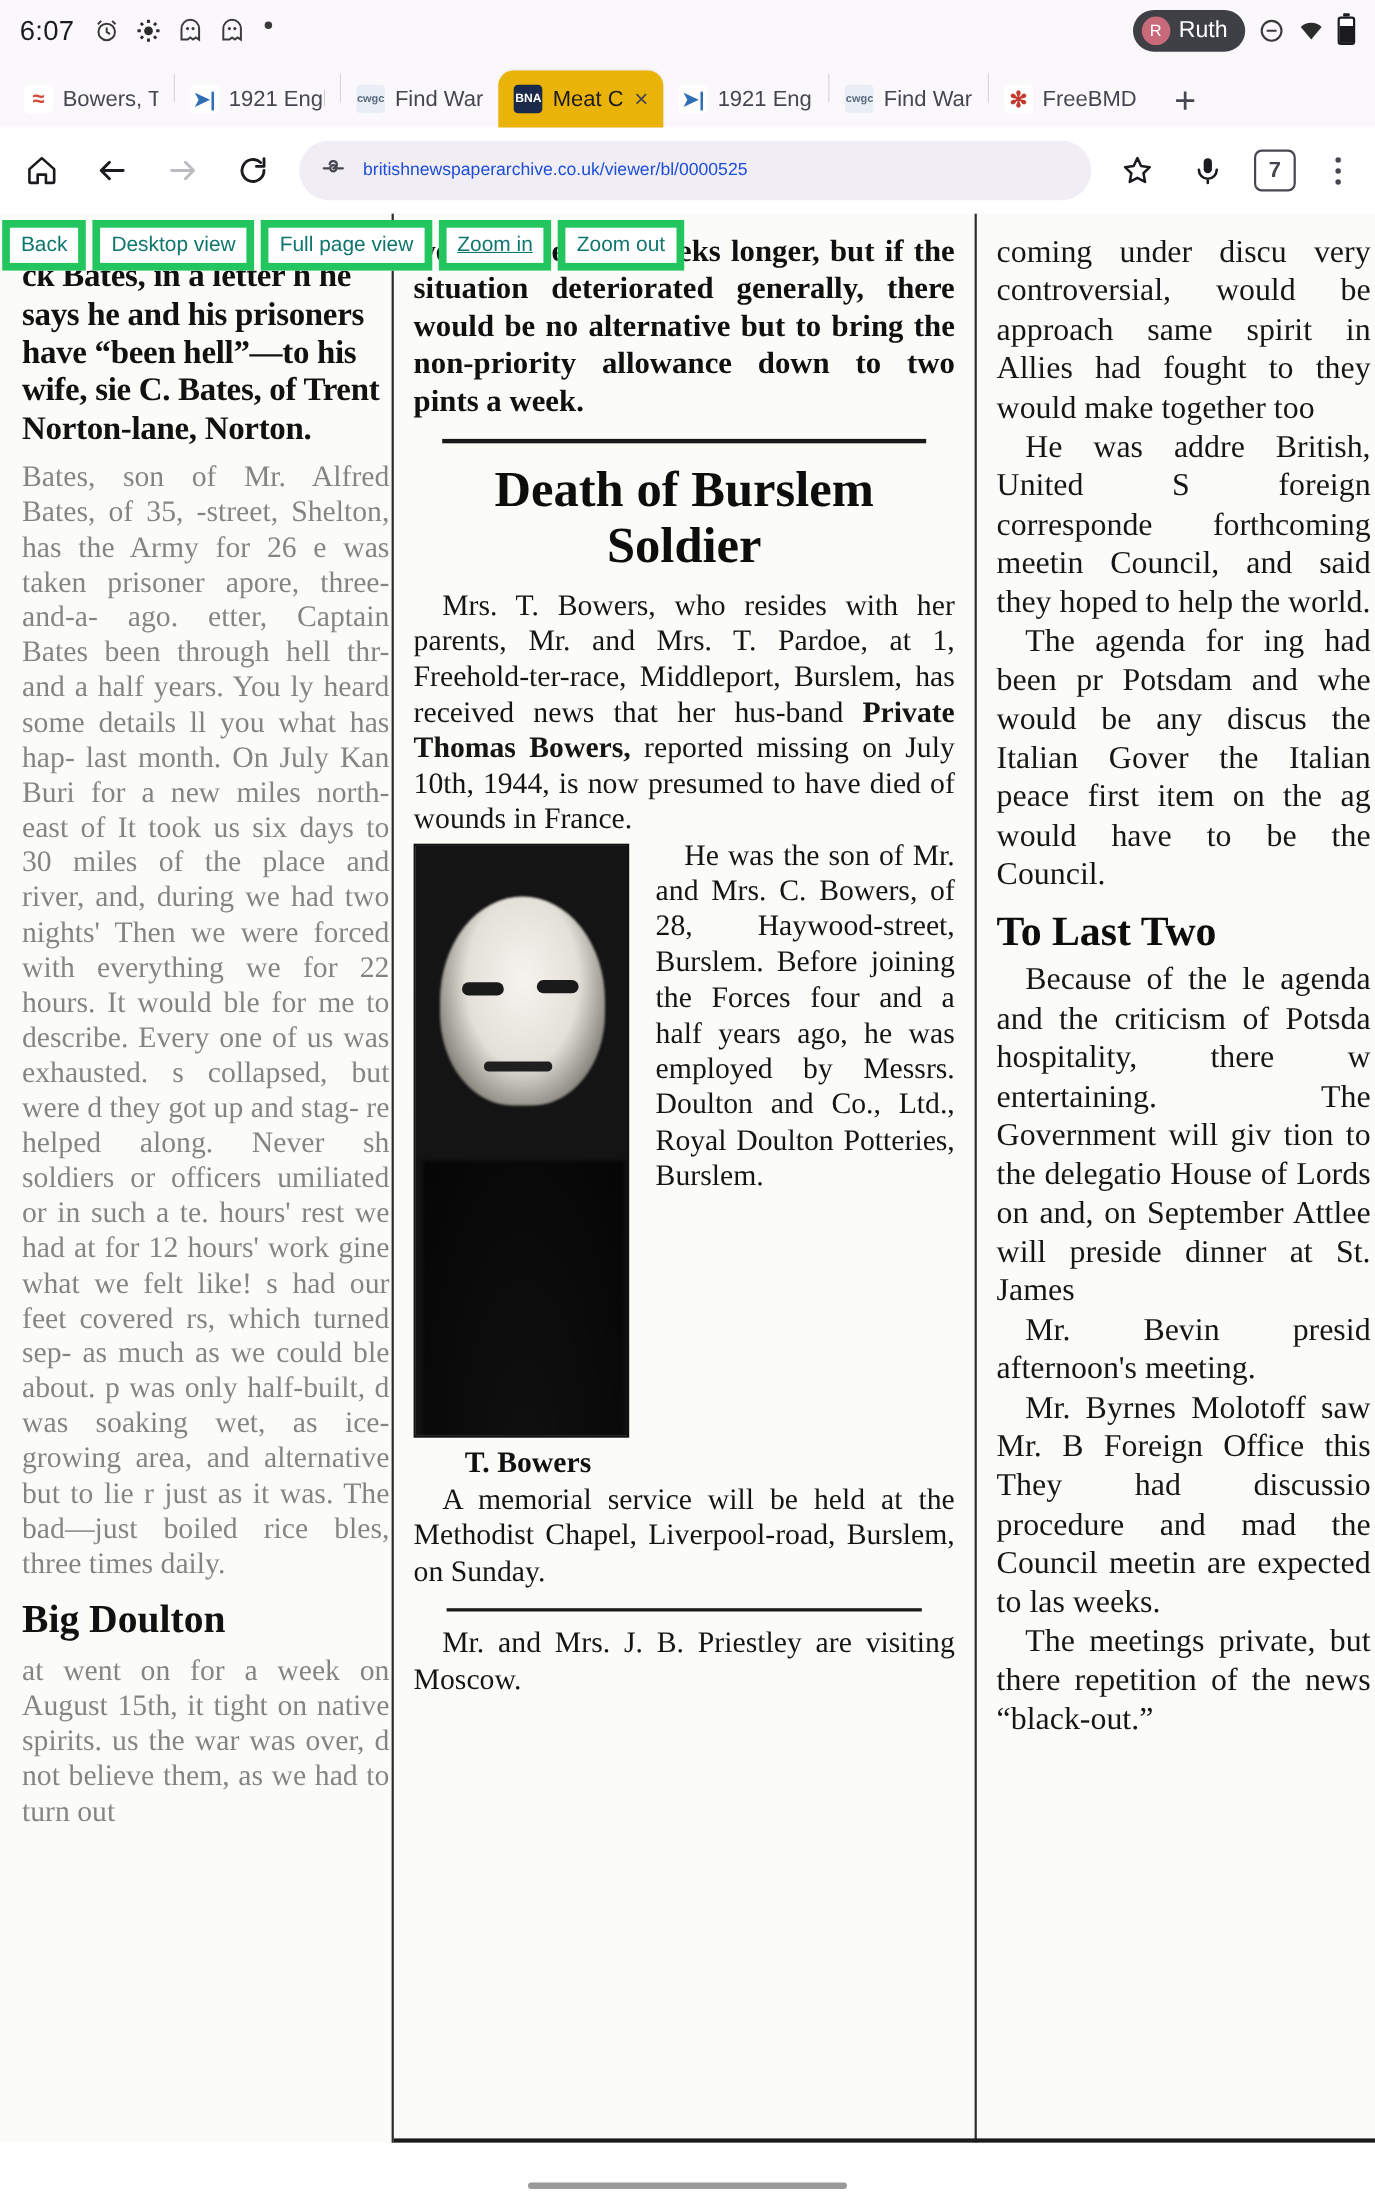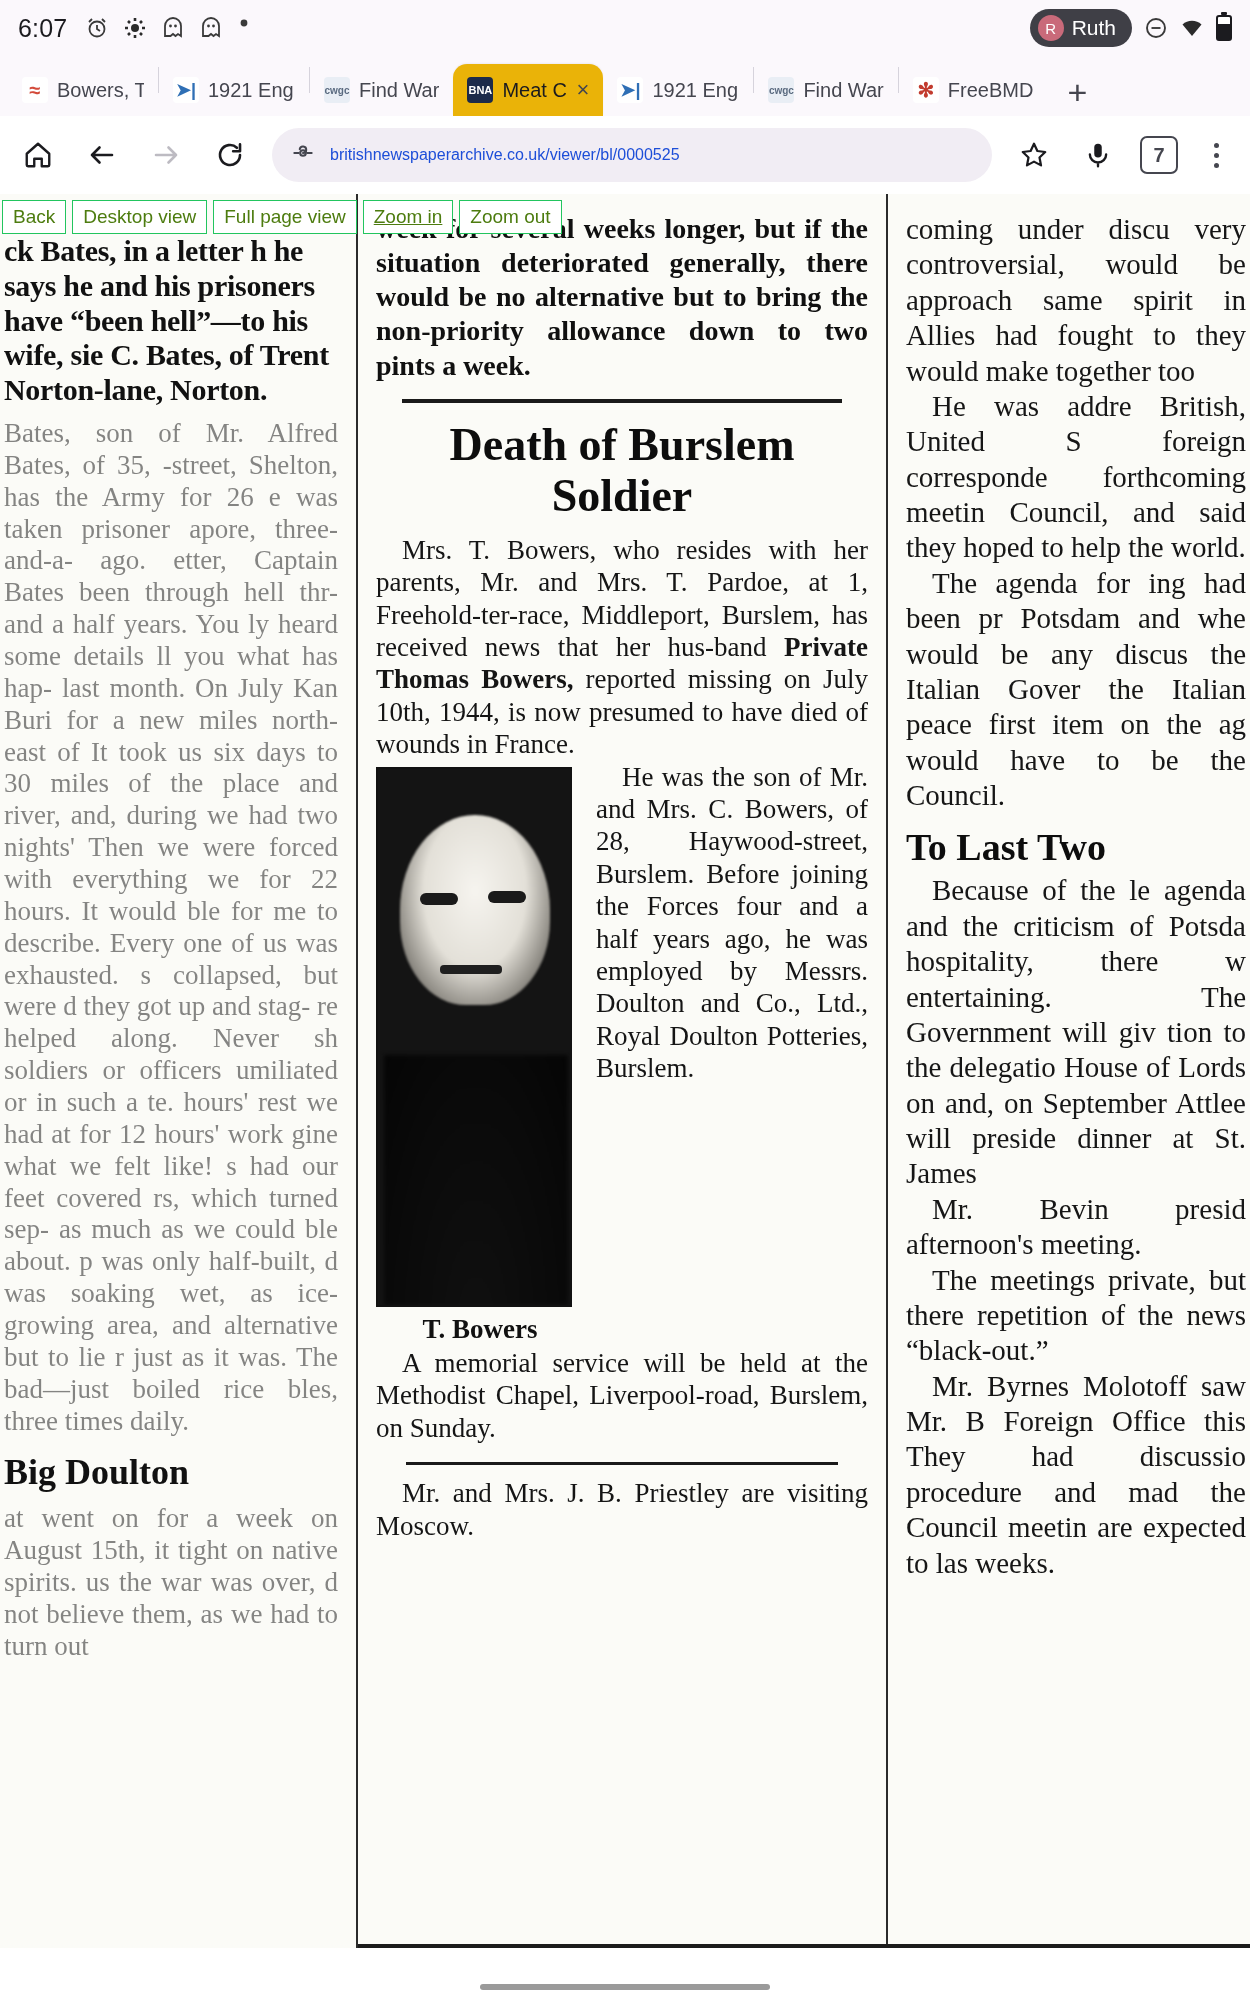--- a/index.html
+++ b/index.html
@@ -139,22 +139,22 @@
 
   .viewer-toolbar {
     position: absolute;
     top: 6px; left: 2px;
     display:flex; align-items:center; gap: 6px;
     z-index: 40;
     font-size: 19px;
   }
   .vbtn {
     background: #ffffff;
-    border: 1px solid #22c55e;
-    color: #4d7c0f;
+    border: 7px solid #22c55e;
+    color: #0f766e;
     padding: 5px 10px;
     font-size: 19px;
     font-family: "Liberation Sans", sans-serif;
     white-space: nowrap;
   }
   .vbtn.link { text-decoration: underline; }
 
   
   .paper {
     position:absolute; inset:0;
@@ -164,21 +164,21 @@
   .col { position:absolute; top:0; bottom:0; }
   .rule-v { position:absolute; top:0; bottom: 36px; width:2px; background:#2b2b2b; }
 
   .np {
     font-family: "Liberation Serif", serif;
     color: #141414;
   }
 
   
   .colA {
-    left: 0; width: 352px;
+    left: 16px; width: 352px;
     padding: 40px 14px 0 4px;
   }
   .colA .hl {
     font-weight: bold; font-size: 30px; line-height: 1.16; color:#111;
     letter-spacing: -0.3px;
   }
   .colA .body {
     font-size: 27px; line-height: 1.18; color: #3c3c3c;
     opacity: .62;
     filter: blur(0.5px);
@@ -458,22 +458,22 @@
       <div class="article ind">Mr. and Mrs. J. B. Priestley are visiting Moscow.</div>
     </div>
 
     <div class="col colC np">
       <div class="body">coming under discu very controversial, would be approach same spirit in Allies had fought to they would make together too</div>
       <div class="body ind">He was addre British, United S foreign corresponde forthcoming meetin Council, and said they hoped to help the world.</div>
       <div class="body ind">The agenda for ing had been pr Potsdam and whe would be any discus the Italian Gover the Italian peace first item on the ag would have to be the Council.</div>
       <div class="sub">To Last Two</div>
       <div class="body ind">Because of the le agenda and the criticism of Potsda hospitality, there w entertaining. The Government will giv tion to the delegatio House of Lords on and, on September Attlee will preside dinner at St. James</div>
       <div class="body ind">Mr. Bevin presid afternoon's meeting.</div>
+      <div class="body ind">Mr. Byrnes Molotoff saw Mr. B Foreign Office this They had discussio procedure and mad the Council meetin are expected to las weeks.</div>
       <div class="body ind">The meetings private, but there repetition of the news “black-out.”</div>
-      <div class="body ind">Mr. Byrnes Molotoff saw Mr. B Foreign Office this They had discussio procedure and mad the Council meetin are expected to las weeks.</div>
     </div>
 
     <div class="rule-bottom"></div>
   </div>
 
   <div class="viewer-toolbar">
     <button class="vbtn">Back</button>
     <button class="vbtn">Desktop view</button>
     <button class="vbtn">Full page view</button>
     <button class="vbtn link">Zoom in</button>

